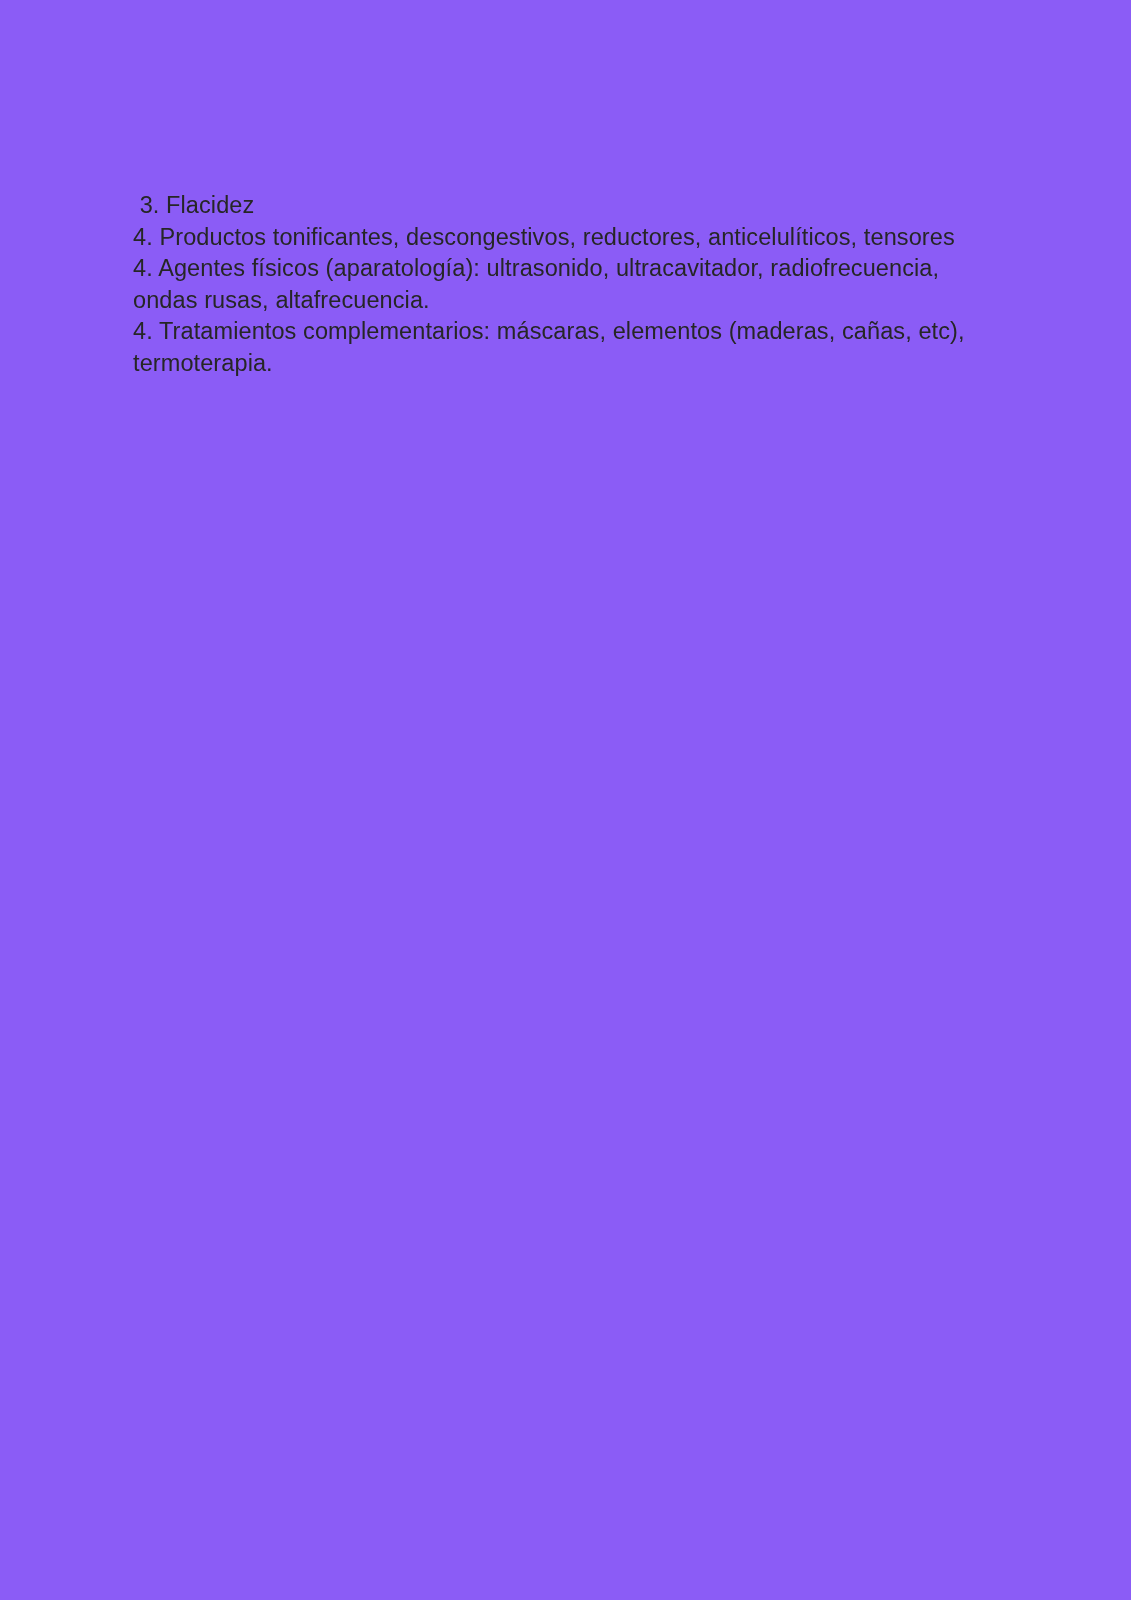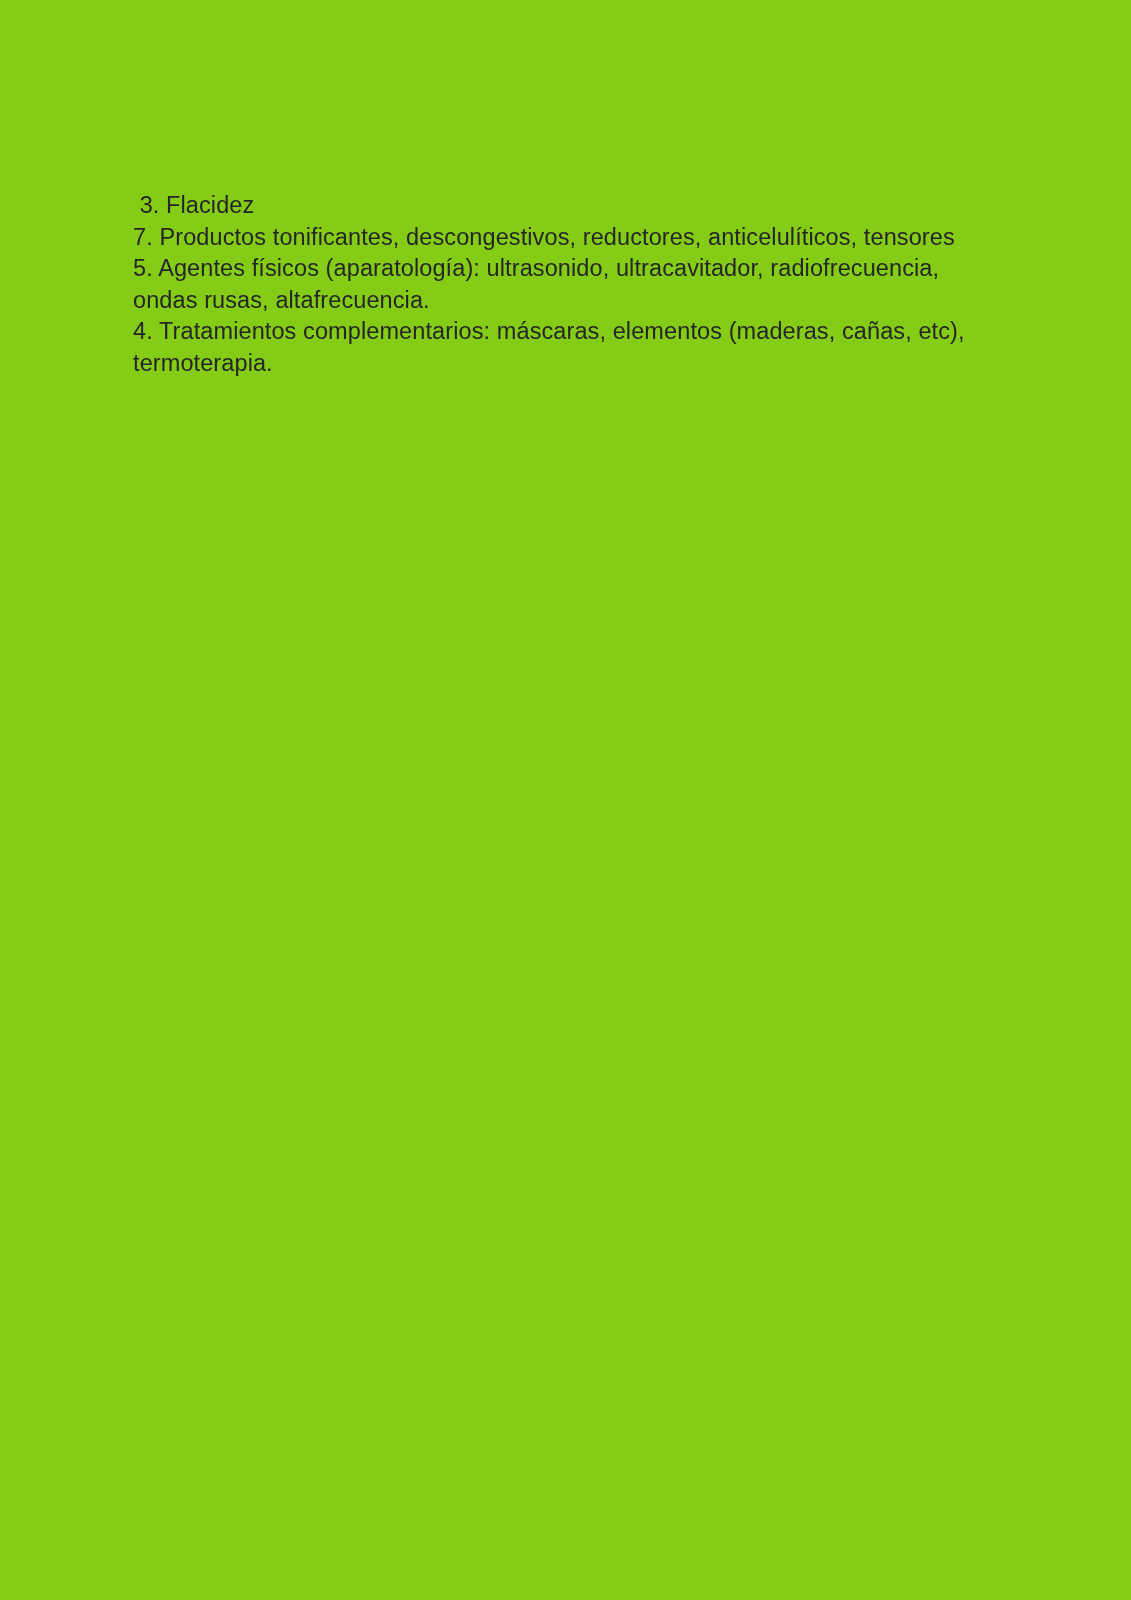--- a/index.html
+++ b/index.html
@@ -10,21 +10,21 @@
     width: 1131px;
     height: 1600px;
     background: #ffffff;
     font-family: "Liberation Sans", "DejaVu Sans", sans-serif;
     position: relative;
     overflow: hidden;
   }
   .page {
     position: absolute;
     inset: 0;
-    background: #84cc16;
+    background: #8b5cf6;
   }
   .doc-content {
     position: absolute;
     left: 133px;
     top: 190px;
     width: 872px;
     color: #262626;
     font-size: 23.5px;
     line-height: 31.5px;
     letter-spacing: 0.1px;
@@ -34,17 +34,17 @@
     padding: 0;
     white-space: pre-wrap;
   }
 </style>
 </head>
 <body>
 
 <div class="page">
   <div class="doc-content">
     <p class="doc-line"> 3. Flacidez</p>
-    <p class="doc-line">7. Productos tonificantes, descongestivos, reductores, anticelulíticos, tensores</p>
-    <p class="doc-line">5. Agentes físicos (aparatología): ultrasonido, ultracavitador, radiofrecuencia, ondas rusas, altafrecuencia.</p>
+    <p class="doc-line">4. Productos tonificantes, descongestivos, reductores, anticelulíticos, tensores</p>
+    <p class="doc-line">4. Agentes físicos (aparatología): ultrasonido, ultracavitador, radiofrecuencia, ondas rusas, altafrecuencia.</p>
     <p class="doc-line">4. Tratamientos complementarios: máscaras, elementos (maderas, cañas, etc), termoterapia.</p>
   </div>
 </div>
 
 </body></html>

